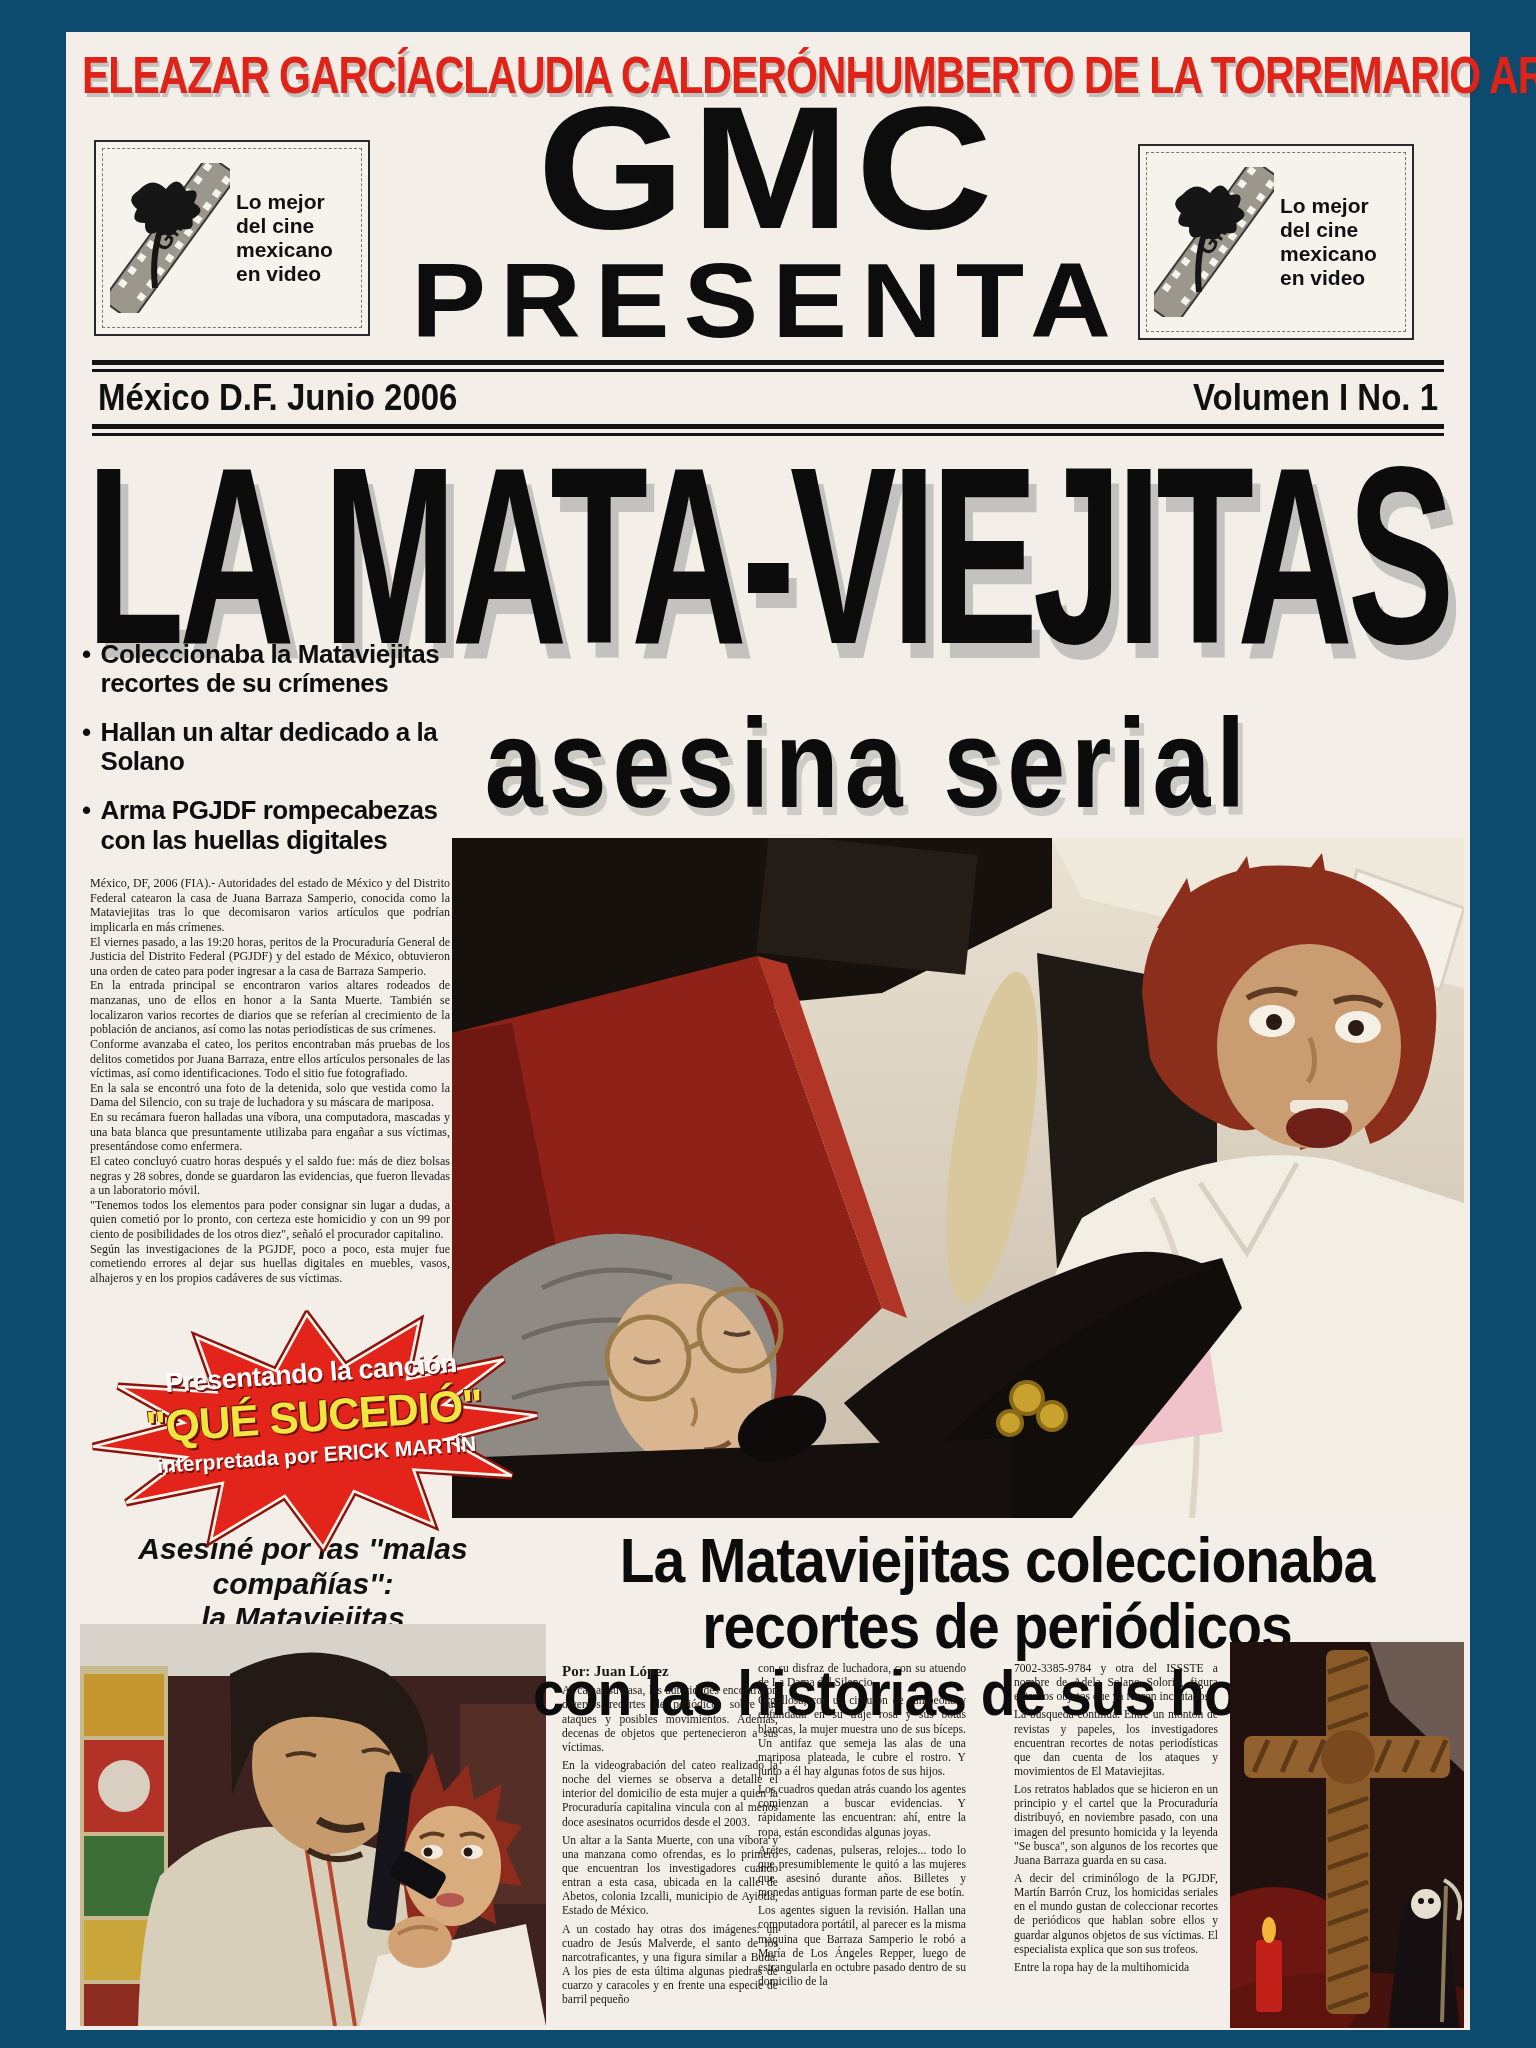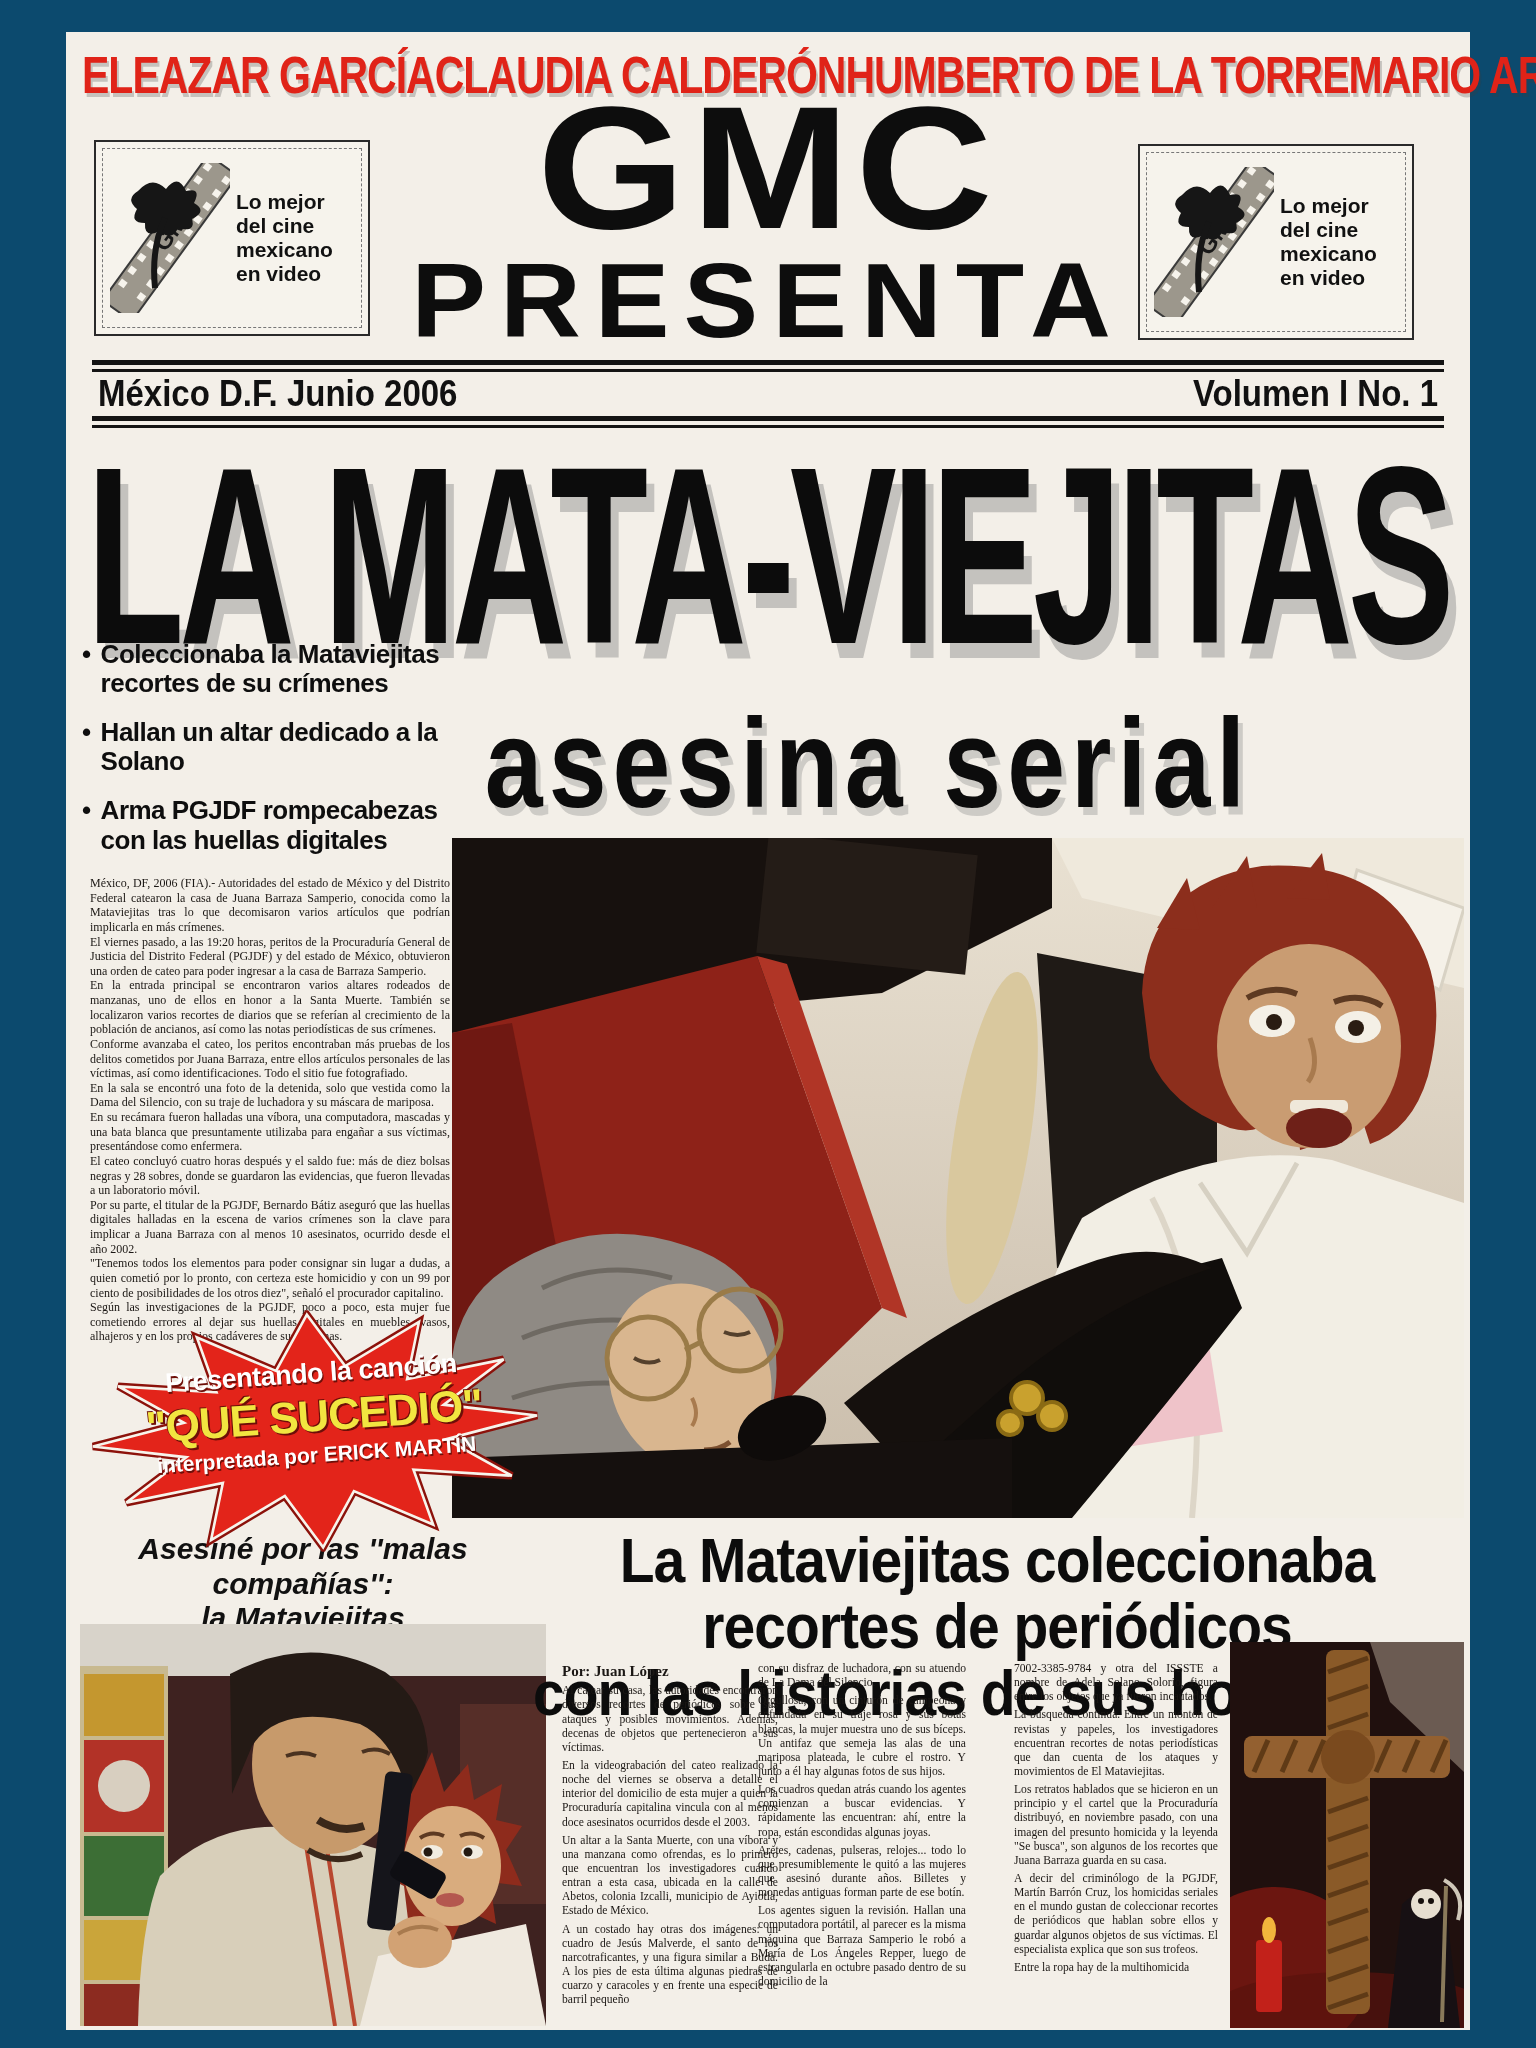--- a/index.html
+++ b/index.html
@@ -20,21 +20,21 @@
   .logobox-right{left:1072px;top:112px;}
   .tagline{font-weight:bold;font-size:21px;line-height:1.15;color:#111;width:118px;}
   .gmc-title{position:absolute;top:48px;left:0;right:0;text-align:center;font-weight:bold;
              font-size:190px;line-height:1;letter-spacing:6px;color:#0d0d0d;transform:scaleY(.92);transform-origin:top;}
   .gmc-sub{position:absolute;top:216px;left:0;right:0;text-align:center;font-weight:bold;
            font-size:112px;line-height:1;letter-spacing:14px;color:#0d0d0d;transform:scaleY(.95);transform-origin:top;}
 
   
   .dateline{position:absolute;left:26px;right:26px;top:328px;}
   .dblrule{height:4px;border-top:5px solid #141414;border-bottom:3px solid #141414;}
-  .dateline-row{display:flex;justify-content:space-between;align-items:center;height:44px;padding:0 6px;}
+  .dateline-row{display:flex;justify-content:space-between;align-items:center;height:52px;padding:0 6px;}
   .dateline-row span{font-weight:bold;font-size:33px;color:#111;transform:scaleY(1.1);transform-origin:center;}
 
   
   .headline{position:absolute;top:398px;left:0;right:0;text-align:center;font-weight:bold;color:#0c0c0c;
             font-size:160px;line-height:1;letter-spacing:-5px;white-space:nowrap;
             transform:scaleY(1.58);transform-origin:top;text-shadow:8px 9px 0 rgba(120,120,120,.38);}
   .subheadline{position:absolute;top:668px;left:200px;right:0;text-align:center;font-weight:bold;color:#0c0c0c;
                font-size:104px;line-height:1;letter-spacing:6px;transform:scaleY(1.22);transform-origin:top;
                text-shadow:5px 6px 0 rgba(120,120,120,.3);}
 
@@ -196,21 +196,20 @@
     </div>
 
     <div class="lead">
       <p>México, DF, 2006 (FIA).- Autoridades del estado de México y del Distrito Federal catearon la casa de Juana Barraza Samperio, conocida como la Mataviejitas tras lo que decomisaron varios artículos que podrían implicarla en más crímenes.</p>
       <p>El viernes pasado, a las 19:20 horas, peritos de la Procuraduría General de Justicia del Distrito Federal (PGJDF) y del estado de México, obtuvieron una orden de cateo para poder ingresar a la casa de Barraza Samperio.</p>
       <p>En la entrada principal se encontraron varios altares rodeados de manzanas, uno de ellos en honor a la Santa Muerte. También se localizaron varios recortes de diarios que se referían al crecimiento de la población de ancianos, así como las notas periodísticas de sus crímenes.</p>
       <p>Conforme avanzaba el cateo, los peritos encontraban más pruebas de los delitos cometidos por Juana Barraza, entre ellos artículos personales de las víctimas, así como identificaciones. Todo el sitio fue fotografiado.</p>
       <p>En la sala se encontró una foto de la detenida, solo que vestida como la Dama del Silencio, con su traje de luchadora y su máscara de mariposa.</p>
       <p>En su recámara fueron halladas una víbora, una computadora, mascadas y una bata blanca que presuntamente utilizaba para engañar a sus víctimas, presentándose como enfermera.</p>
       <p>El cateo concluyó cuatro horas después y el saldo fue: más de diez bolsas negras y 28 sobres, donde se guardaron las evidencias, que fueron llevadas a un laboratorio móvil.</p>
-      <p>Por su parte, el titular de la PGJDF, Bernardo Bátiz aseguró que las huellas digitales halladas en la escena de varios crímenes son la clave para implicar a Juana Barraza con al menos 10 asesinatos, ocurrido desde el año 2002.</p>
       <p>"Tenemos todos los elementos para poder consignar sin lugar a dudas, a quien cometió por lo pronto, con certeza este homicidio y con un 99 por ciento de posibilidades de los otros diez", señaló el procurador capitalino.</p>
       <p>Según las investigaciones de la PGJDF, poco a poco, esta mujer fue cometiendo errores al dejar sus huellas digitales en muebles, vasos, alhajeros y en los propios cadáveres de sus víctimas.</p>
     </div>
 
     <div class="photo main-photo">
       <svg width="1012" height="680" viewBox="0 0 1012 680" preserveAspectRatio="none">
         <defs>
           <linearGradient id="wall" x1="0" y1="0" x2="0" y2="1">
             <stop offset="0" stop-color="#e9e1d2"></stop>
               <stop offset="1" stop-color="#c9bcaa"></stop>

